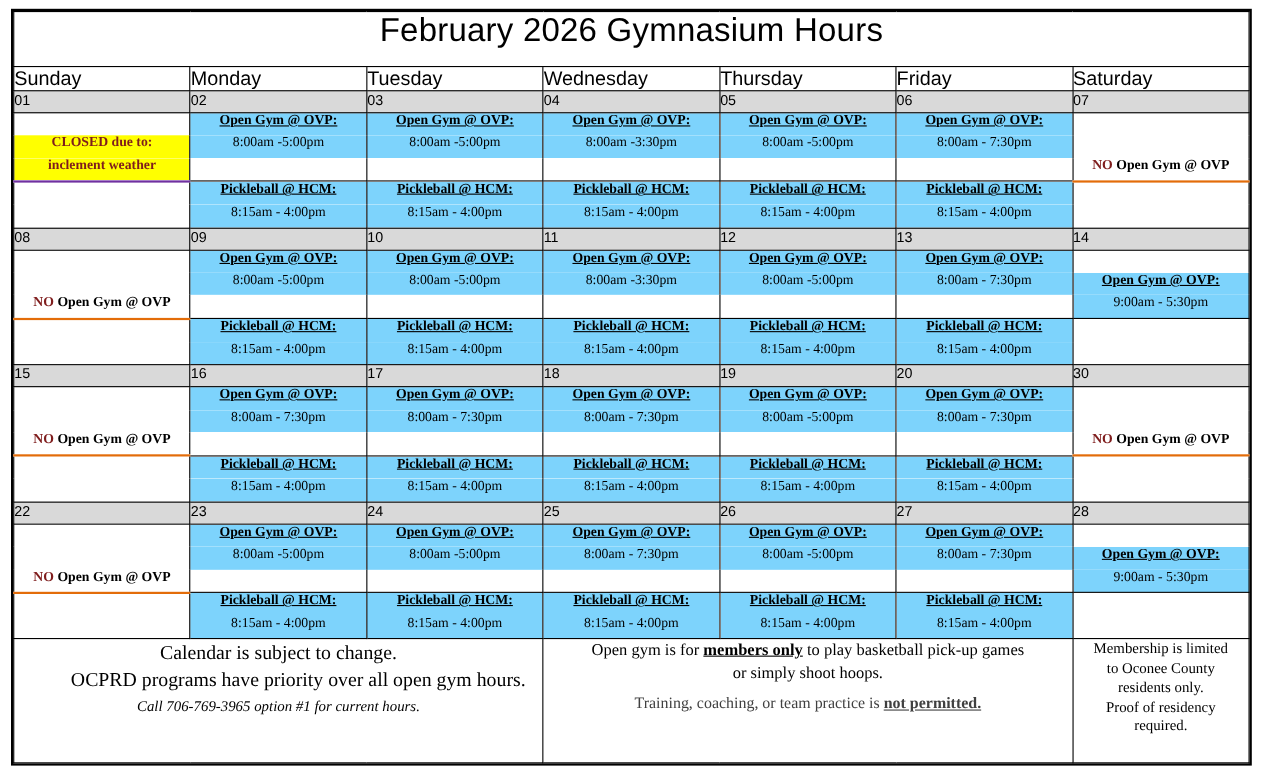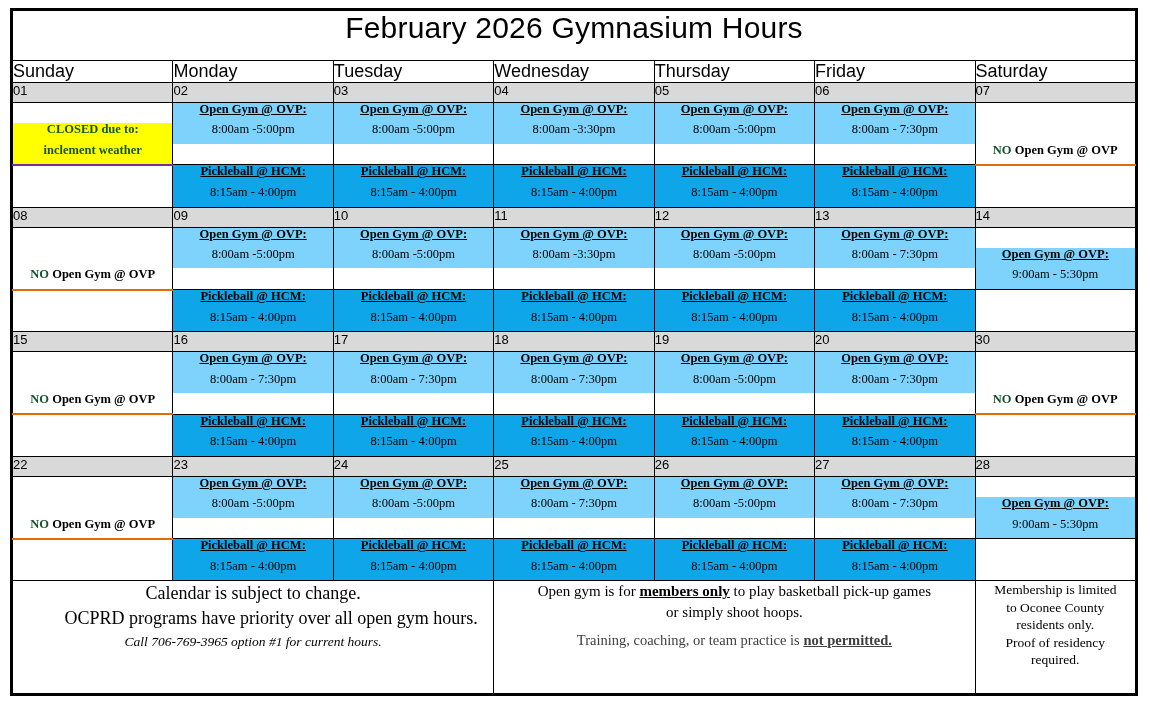--- a/index.html
+++ b/index.html
@@ -73,25 +73,25 @@
     height: 20px;
     text-align: center;
     vertical-align: middle;
     font-size: 12.5px;
     line-height: 1.1;
     white-space: nowrap;
     overflow: hidden;
   }
   .ev.blank { }
   .peach      { background: #7dd3fc; }
-  .blue       { background: #0ea5e9; }
+  .blue       { background: #7dd3fc; }
   .yellowcell { background: #ffff00; }
   .bold      { font-weight: bold; }
   .uline     { text-decoration: underline; }
-  .red       { color: #14532d; }
+  .red       { color: #7f1d1d; }
   .topline-orange { border-top: 2px solid #e36c09 !important; margin-top: 20px; }
   .botline-orange { border-bottom: 2px solid #e36c09 !important; }
   .botline-purple { border-bottom: 2px solid #7030a0 !important; }
   .no-bot { border-bottom: 0 !important; }
   .no-top { border-top: 0 !important; }
   
   .footer-cell {
     vertical-align: middle;
     text-align: center;
     height: 110px;

